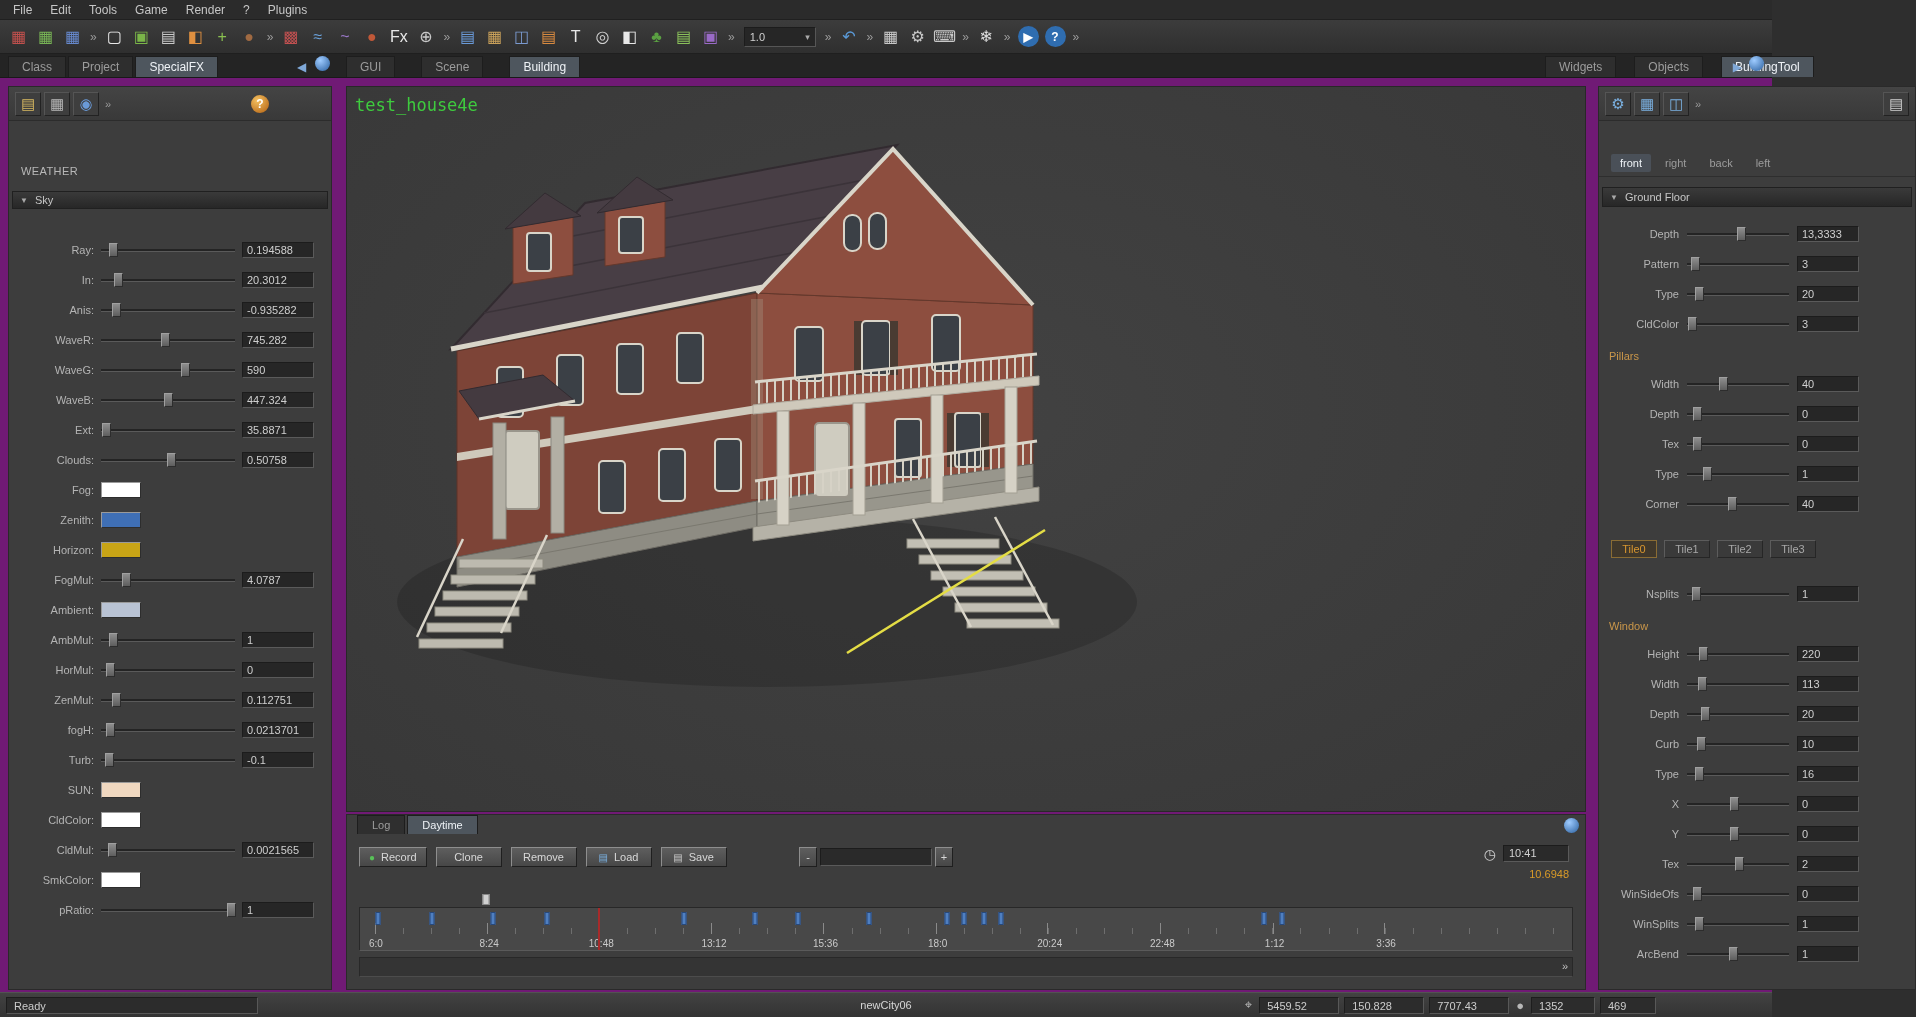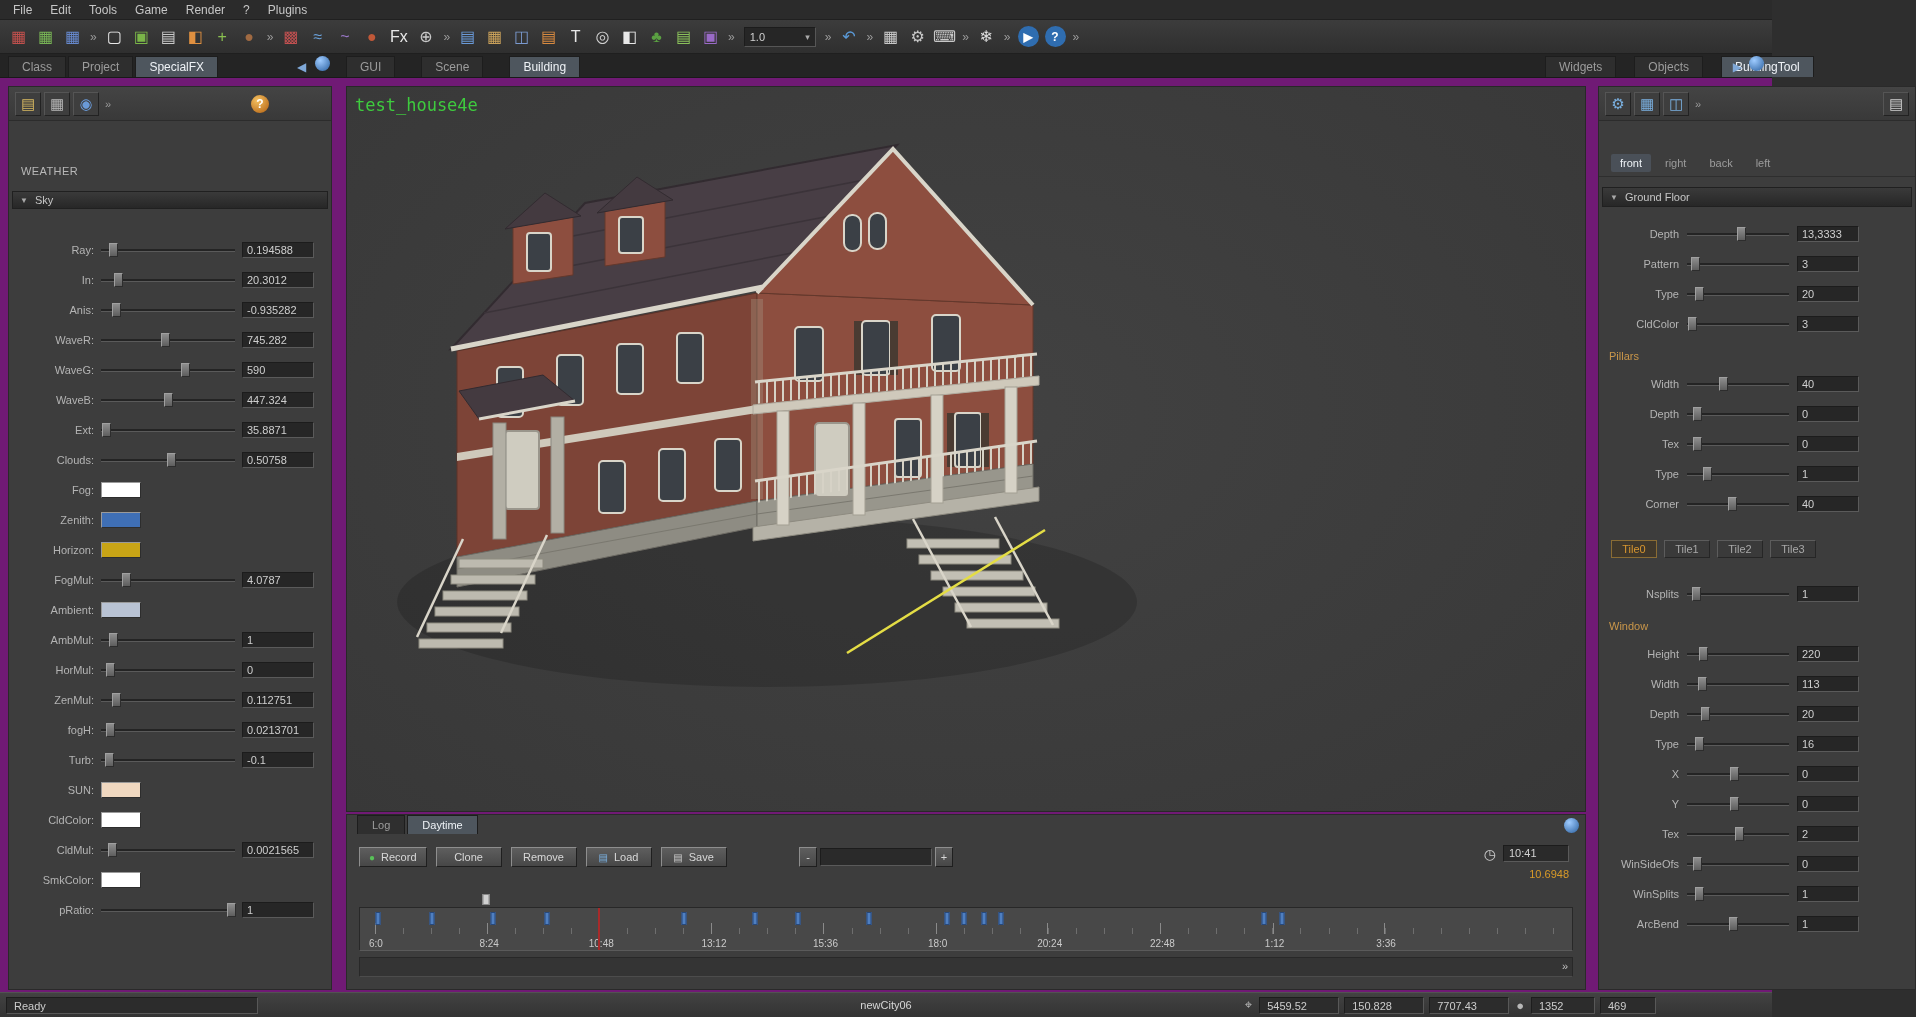--- a/index.html
+++ b/index.html
@@ -687,20 +687,27 @@
           <div class="bvalue">113</div>
         </div>
         <div class="brow">
           <div class="blabel">Depth</div>
           <div class="btrack">
             <div class="phandle" style="left: calc(18% - 4px);"></div>
           </div>
           <div class="bvalue">20</div>
         </div>
         <div class="brow">
+          <div class="blabel">Curb</div>
+          <div class="btrack">
+            <div class="phandle" style="left: calc(14% - 4px);"></div>
+          </div>
+          <div class="bvalue">10</div>
+        </div>
+        <div class="brow">
           <div class="blabel">Type</div>
           <div class="btrack">
             <div class="phandle" style="left: calc(12% - 4px);"></div>
           </div>
           <div class="bvalue">16</div>
         </div>
         <div class="brow">
           <div class="blabel">X</div>
           <div class="btrack">
             <div class="phandle" style="left: calc(46% - 4px);"></div>

